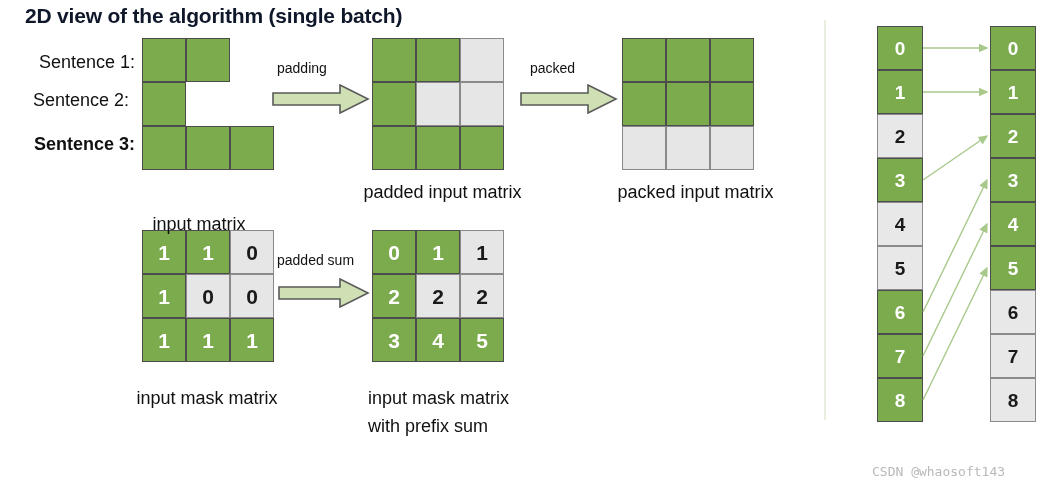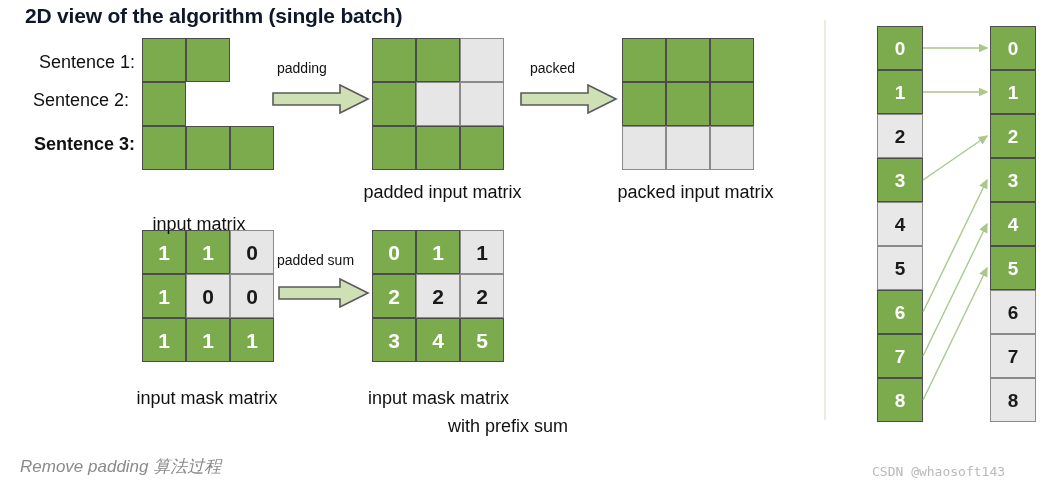--- a/index.html
+++ b/index.html
@@ -148,21 +148,21 @@
       <div class="cell green" style="left: 0px; top: 88px; width: 44px; height: 44px;">3</div>
       <div class="cell green" style="left: 44px; top: 88px; width: 44px; height: 44px;">4</div>
       <div class="cell green" style="left: 88px; top: 88px; width: 44px; height: 44px;">5</div>
     </div>
 
   <div class="abs caption" style="left:84px;top:182px;width:230px;margin-top:32px;">input matrix</div>
   <div class="abs caption" style="left:335px;top:182px;width:215px;">padded input matrix</div>
   <div class="abs caption" style="left:588px;top:182px;width:215px;">packed input matrix</div>
   <div class="abs caption" style="left:92px;top:388px;width:230px;">input mask matrix</div>
   <div class="abs caption" style="left:368px;top:388px;width:200px;text-align:left;">input mask matrix</div>
-  <div class="abs caption" style="left:368px;top:416px;width:200px;text-align:right;">with prefix sum</div>
+  <div class="abs caption" style="left:368px;top:416px;width:200px;text-align:left;">with prefix sum</div>
 
   <div class="arrow-label" style="left:277px;top:60px;">padding</div>
   <svg class="block-arrow" style="left:272px;top:84px;" width="98" height="30" viewBox="0 0 98 30">
     <polygon points="1,9 68,9 68,1 96,15 68,29 68,21 1,21" fill="#cfe0b4" stroke="#5a5a5a" stroke-width="1.6" stroke-linejoin="miter"></polygon>
   </svg>
 
   <div class="arrow-label" style="left:530px;top:60px;">packed</div>
   <svg class="block-arrow" style="left:520px;top:84px;" width="98" height="30" viewBox="0 0 98 30">
     <polygon points="1,9 68,9 68,1 96,15 68,29 68,21 1,21" fill="#cfe0b4" stroke="#5a5a5a" stroke-width="1.6" stroke-linejoin="miter"></polygon>
   </svg>
@@ -204,16 +204,15 @@
         </marker>
       </defs>
       <line x1="63" y1="48" x2="127" y2="48" stroke="#a8c98a" stroke-width="1.4" marker-end="url(#ah)"></line>
       <line x1="63" y1="92" x2="127" y2="92" stroke="#a8c98a" stroke-width="1.4" marker-end="url(#ah)"></line>
       <line x1="63" y1="180" x2="127" y2="136" stroke="#a8c98a" stroke-width="1.4" marker-end="url(#ah)"></line>
       <line x1="63" y1="312" x2="127" y2="180" stroke="#a8c98a" stroke-width="1.4" marker-end="url(#ah)"></line>
       <line x1="63" y1="356" x2="127" y2="224" stroke="#a8c98a" stroke-width="1.4" marker-end="url(#ah)"></line>
       <line x1="63" y1="400" x2="127" y2="268" stroke="#a8c98a" stroke-width="1.4" marker-end="url(#ah)"></line>
     </svg>
 
-  <div class="abs" id="footer-note">Remove padding 算法过程</div>
   <div class="abs" id="watermark">CSDN @whaosoft143</div>
 
 </div>
 
 </body></html>

